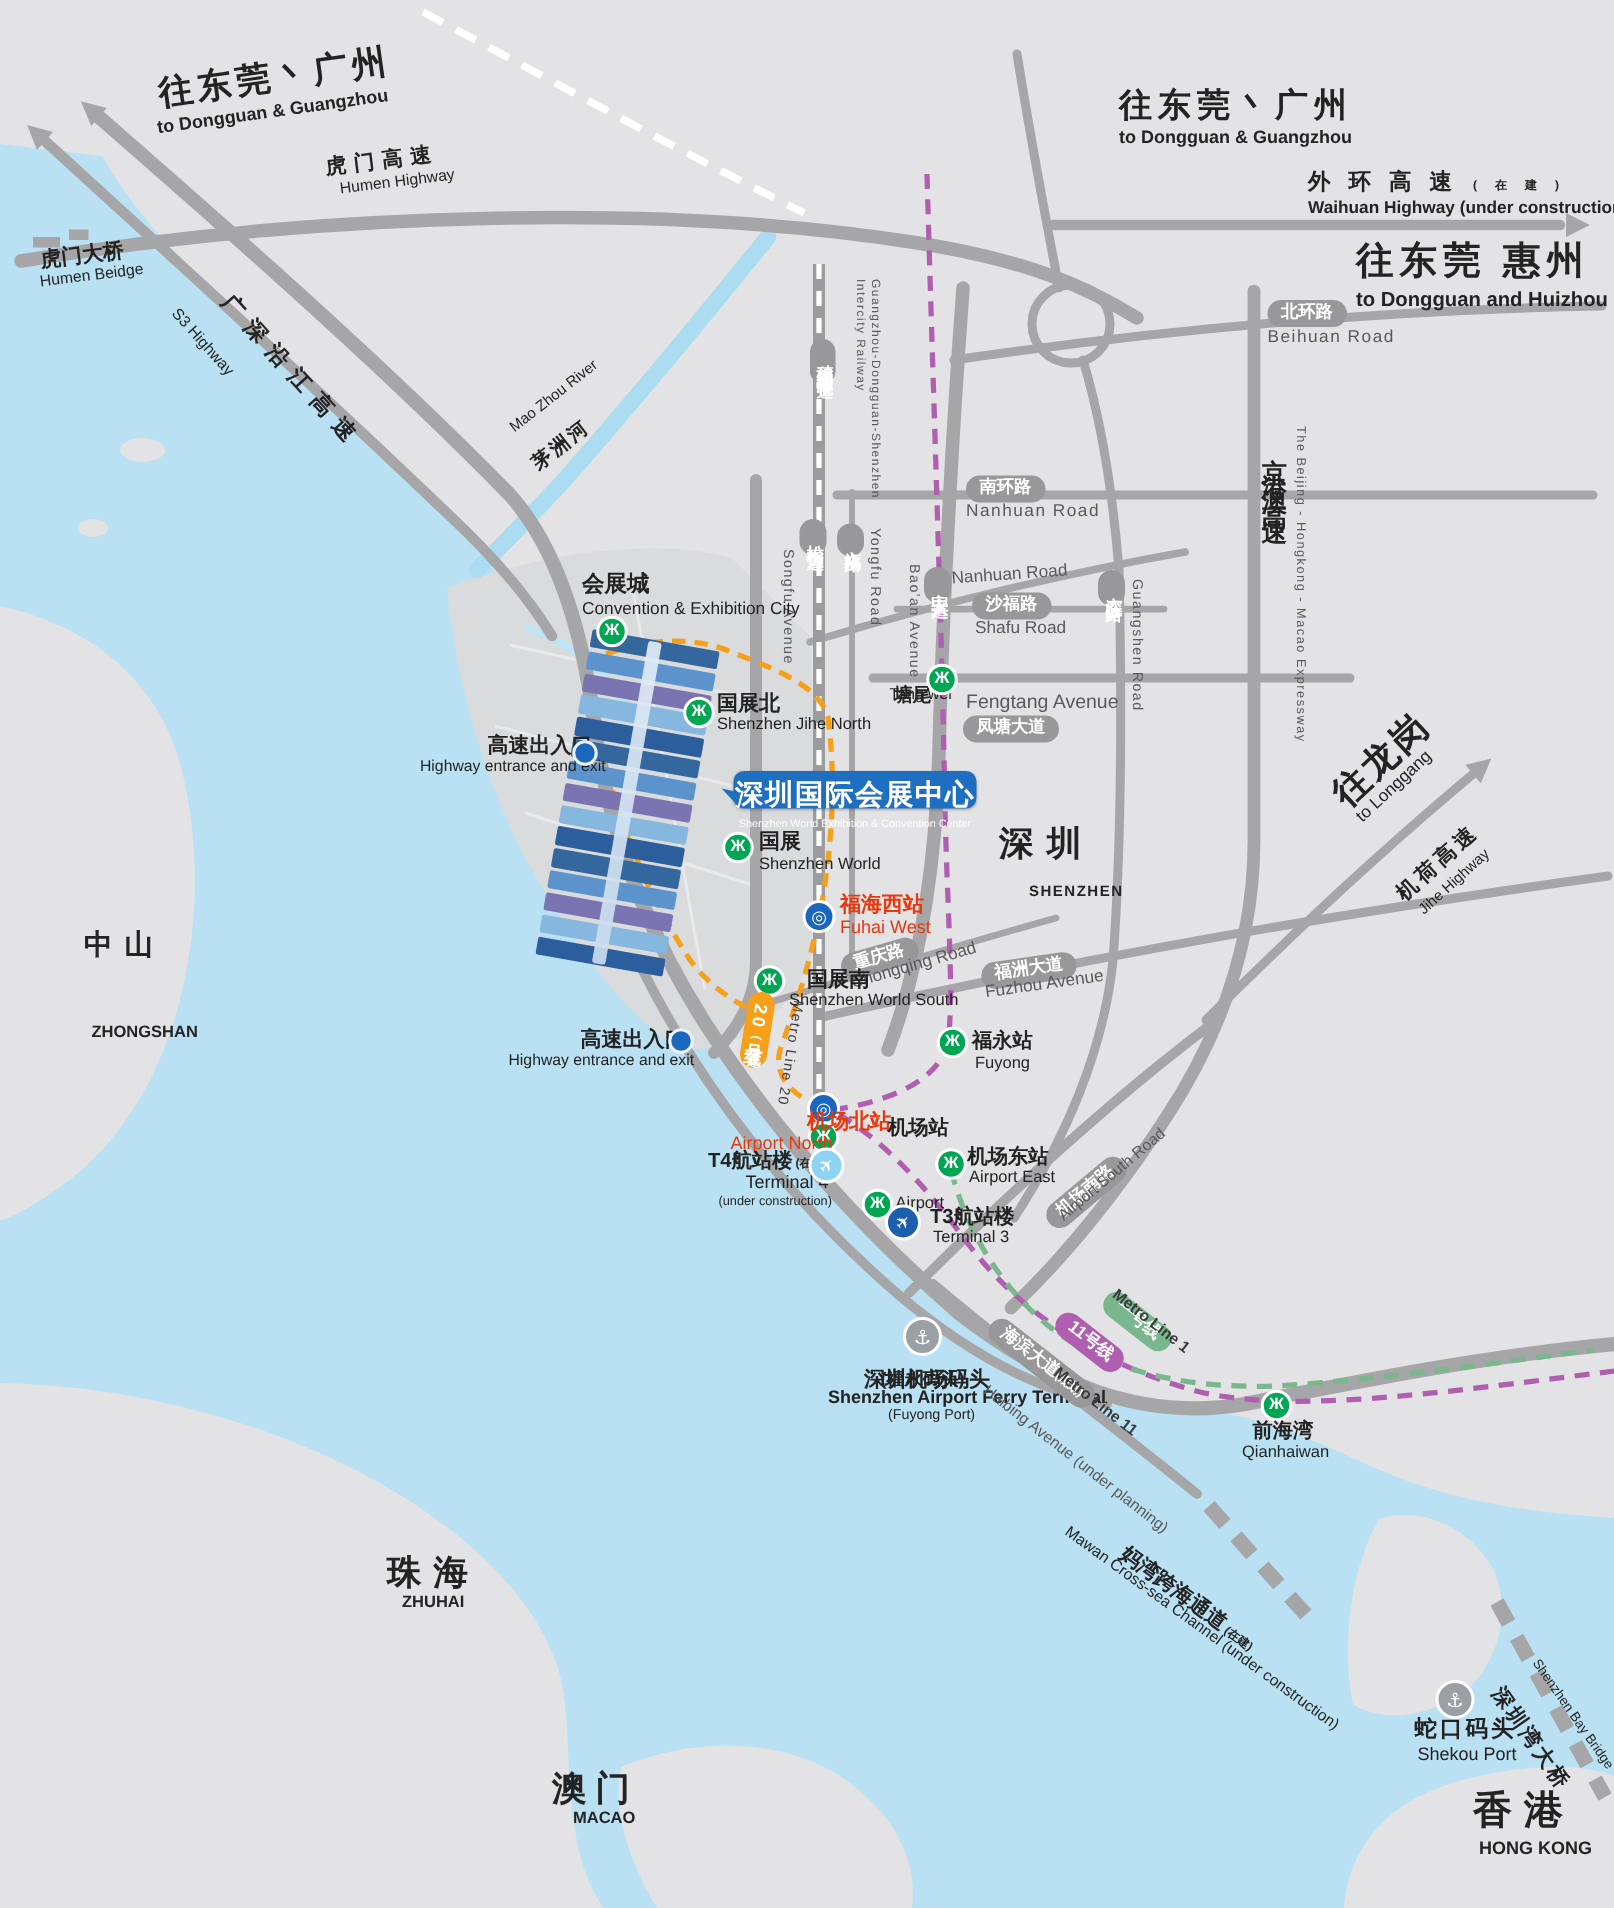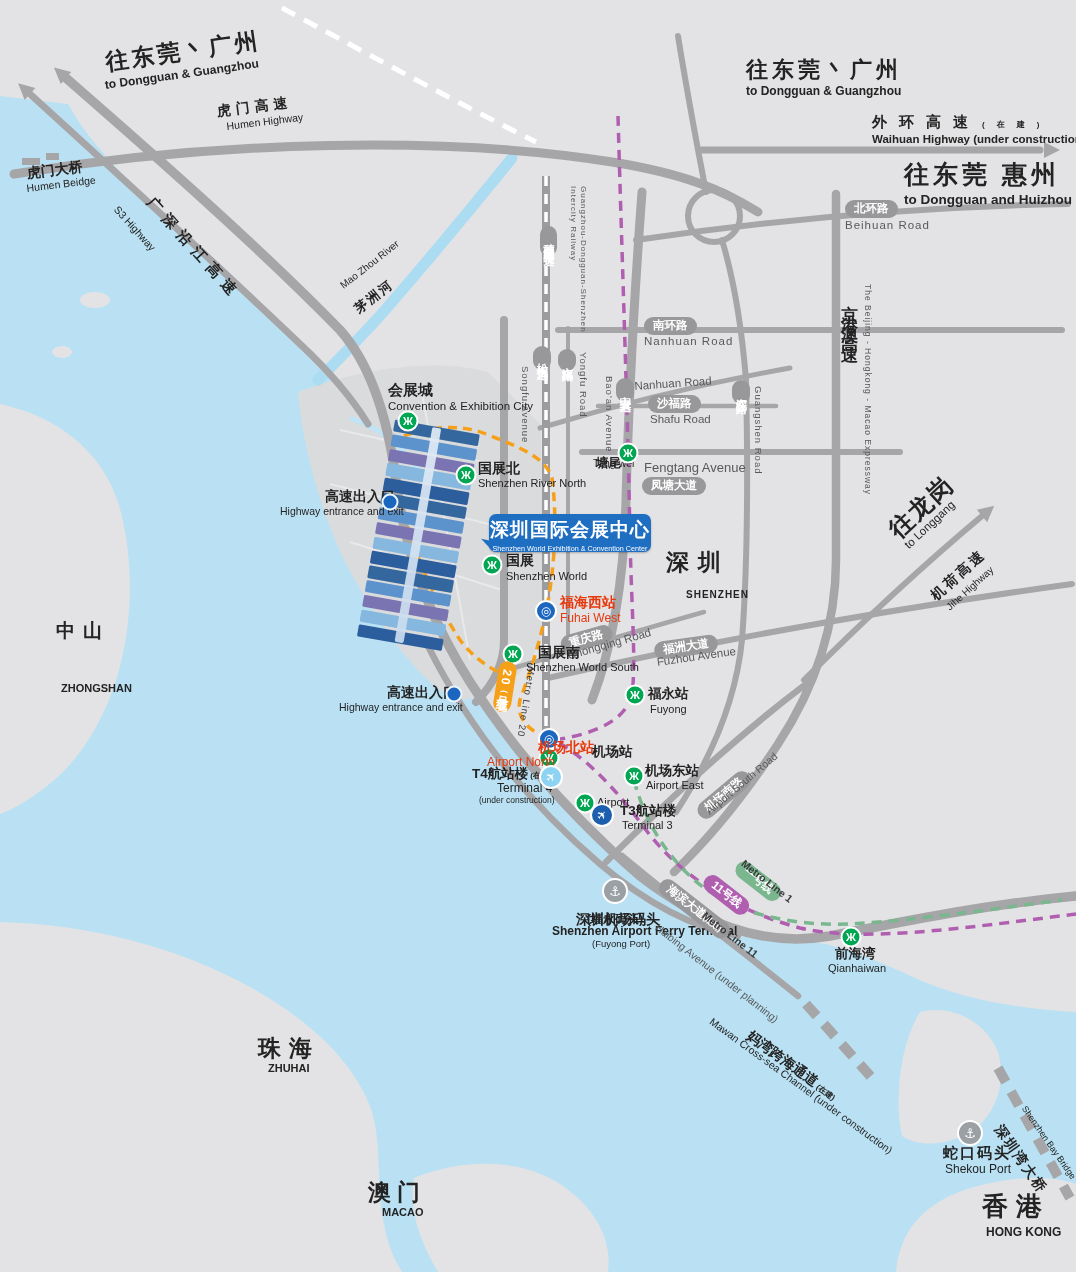--- a/index.html
+++ b/index.html
@@ -19,21 +19,21 @@
        color:#fff;transform:translate(-50%,-50%);line-height:1;}
   .m{background:#00a651;border:2px solid #fff;width:17px;height:17px;font-size:11px;font-weight:bold;}
   .r{background:#1b67c0;border:2px solid #fff;width:18px;height:18px;font-size:12px;}
   .pl{border:2px solid #fff;width:20px;height:20px;font-size:12px;}
   .pl span{display:block;transform:rotate(-45deg);}
   .t4c{background:#8ed4f2;}
   .t3c{background:#1b5fae;}
   .an{background:#9aa0a4;border:2px solid #fff;width:22px;height:22px;font-size:13px;}
   .dot{position:absolute;width:13px;height:13px;border-radius:50%;background:#1b67c0;
        border:2px solid #eaf4fb;transform:translate(-50%,-50%);}
-  .venue-badge{position:absolute;left:489px;top:514px;width:162px;height:38px;background:#1e6ec2;
+  .venue-badge{position:absolute;left:489px;top:514px;width:162px;height:25px;background:#1e6ec2;
        border-radius:7px;color:#fff;text-align:center;box-shadow:0 1px 2px rgba(0,0,0,.25);}
   .venue-badge .t1{font-size:19px;font-weight:bold;letter-spacing:1px;margin-top:3px;}
   .venue-badge .t2{font-size:7.2px;margin-top:1px;}
   .venue-badge .tail{position:absolute;left:-9px;bottom:3px;width:0;height:0;
        border-top:9px solid #1e6ec2;border-left:13px solid transparent;transform:rotate(12deg);}
   .venue-buildings{position:absolute;left:392px;top:424px;width:92px;height:226px;
        transform:rotate(10deg);transform-origin:46px 0;display:flex;flex-direction:column;
        gap:2.5px;padding:3px;box-sizing:border-box;}
   .venue-buildings i{display:block;flex:1;border-radius:1.5px;background:#4a86c6;}
   .venue-buildings i:nth-child(5n+1){background:#35679f;}
@@ -184,21 +184,21 @@
 <div class="pill" style="left:642px;top:443px;margin-top:34px;">凤塘大道</div>
 <div class="lbl gray" style="left:644px;top:461px;font-size:13px;">Fengtang Avenue</div>
 <div class="lbl b" style="left:666px;top:550px;font-size:23px;letter-spacing:9px;">深圳</div>
 <div class="lbl b" style="left:686px;top:589px;font-size:10px;letter-spacing:1px;">SHENZHEN</div>
 
 <div class="lbl b" style="left:388px;top:382px;font-size:15px;">会展城</div>
 <div class="lbl" style="left:388px;top:400px;font-size:11.5px;">Convention &amp; Exhibition City</div>
 <div class="icn m" style="left:408px;top:421px;">Ж</div>
 <div class="icn m" style="left:466px;top:475px;">Ж</div>
 <div class="lbl b" style="left:478px;top:461px;font-size:14px;">国展北</div>
-<div class="lbl" style="left:478px;top:477px;font-size:11px;">Shenzhen River North</div>
+<div class="lbl" style="left:478px;top:477px;font-size:11px;">Shenzhen Jihe North</div>
 <div class="venue-badge">
   <div class="tail"></div>
   <div class="t1">深圳国际会展中心</div>
   <div class="t2">Shenzhen World Exhibition &amp; Convention Center</div>
 </div>
 <div class="icn m" style="left:492px;top:565px;">Ж</div>
 <div class="lbl b" style="left:506px;top:553px;font-size:14px;">国展</div>
 <div class="lbl" style="left:506px;top:570px;font-size:11px;">Shenzhen World</div>
 <div class="icn r" style="left:546px;top:611px;">◎</div>
 <div class="lbl b red" style="left:560px;top:595px;font-size:14px;">福海西站</div>

